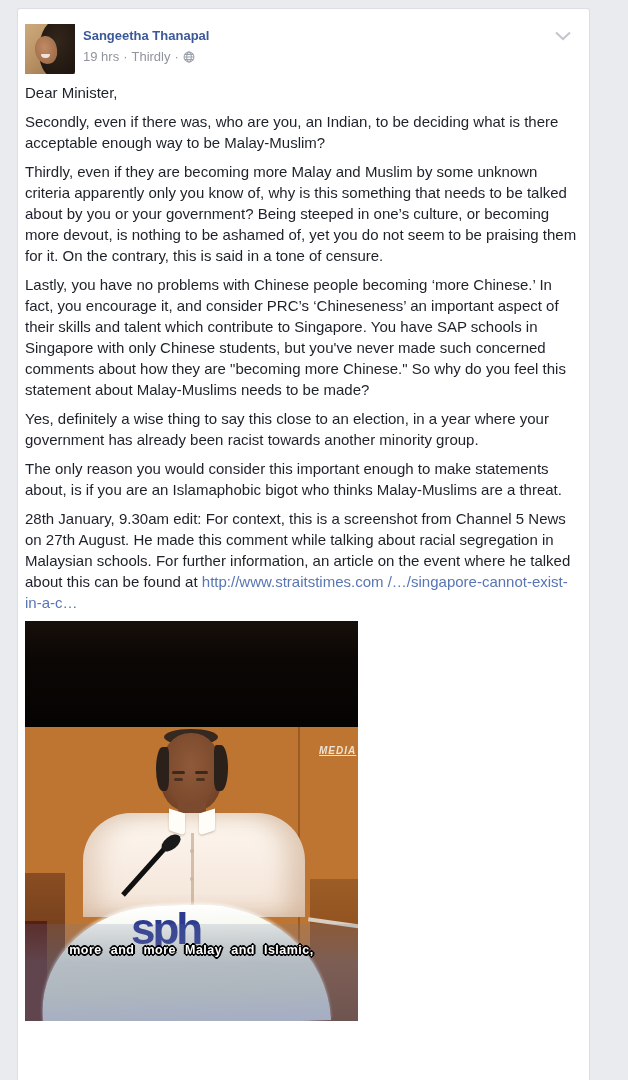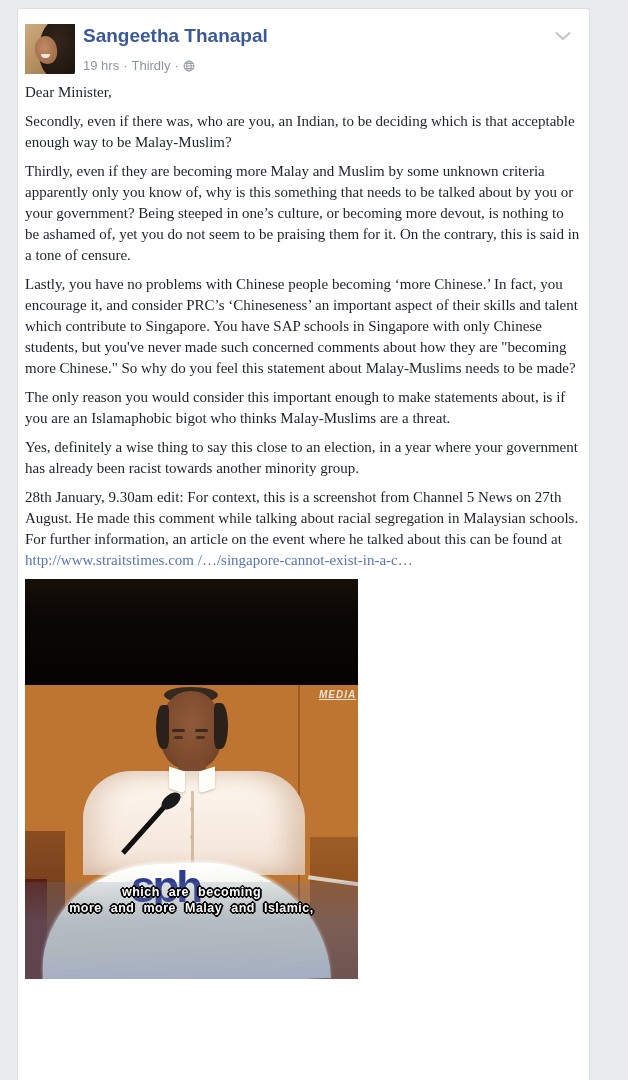--- a/index.html
+++ b/index.html
@@ -51,30 +51,30 @@
     transform: rotate(-8deg);
   }
   .av-smile {
     position: absolute; left: 16px; top: 30px;
     width: 9px; height: 4px;
     background: #f0e4da;
     border-radius: 0 0 6px 6px;
   }
   .header-meta { margin-left: 8px; padding-top: 2px; }
   .author-name {
-    font-size: 19px;
+    font-size: 13px;
     font-weight: bold;
     color: #3b5998;
     text-decoration: none;
     line-height: 19px;
     display: inline-block;
     cursor: pointer;
   }
   .meta-line {
-    margin-top: 12px;
+    margin-top: 4px;
     font-size: 13px;
     color: #90949c;
     display: flex;
     align-items: center;
     gap: 4px;
   }
   .meta-line a { color: #90949c; text-decoration: none; cursor: pointer; }
   .globe-icon { display: inline-block; width: 12px; height: 12px; margin-top: 1px; }
   .chevron-btn {
     position: absolute;
@@ -82,21 +82,21 @@
     width: 18px; height: 14px;
     cursor: pointer;
   }
   
   .post-body {
     padding: 2px 9px 0 7px;
     font-size: 15px;
     line-height: 21px;
     color: #1d2129;
   }
-  .post-body p { margin: 0 0 8px 0; font-family: Liberation Serif, serif; }
+  .post-body p { margin: 0 0 8px 0; }
   .post-body a.inline-link {
     color: #5875b4;
     text-decoration: none;
     cursor: pointer;
   }
   
   .post-photo {
     position: relative;
     margin: 5px 0 0 7px;
     width: 333px;
@@ -118,21 +118,21 @@
       linear-gradient(180deg, #c98239 0%, #c27834 45%, #ad networkscd 0, #a96a2c 100%);
     background-color:#bd7531;
     z-index: 1;
   }
   .wall-seam {
     position: absolute; left: 82%; top: 106px; bottom: 0; width: 2px;
     background: rgba(90,40,10,0.35);
     z-index: 2;
   }
   .watermark {
-    position: absolute; left: 294px; top: 110px;
+    position: absolute; left: 294px; top: 124px;
     font-size: 10px; font-style: italic; font-weight: bold;
     color: rgba(255,255,255,0.78);
     letter-spacing: 1px;
     z-index: 3;
     white-space: nowrap;
     text-decoration: underline;
   }
   
   .speaker { position: absolute; left: 0; top: 0; right: 0; bottom: 0; z-index: 4; }
   .sp-hair-top {
@@ -277,25 +277,25 @@
     </div>
     <div class="chevron-btn">
       <svg width="16" height="10" viewBox="0 0 16 10" fill="none" stroke="#c3c7cf" stroke-width="2.2">
         <polyline points="1,1.5 8,8 15,1.5"></polyline>
       </svg>
     </div>
   </div>
 
   <div class="post-body">
     <p>Dear Minister,</p>
-    <p>Secondly, even if there was, who are you, an Indian, to be deciding which is that acceptable enough way to be Malay-Muslim?</p>
+    <p>Secondly, even if there was, who are you, an Indian, to be deciding what is there acceptable enough way to be Malay-Muslim?</p>
     <p>Thirdly, even if they are becoming more Malay and Muslim by some unknown criteria apparently only you know of, why is this something that needs to be talked about by you or your government? Being steeped in one’s culture, or becoming more devout, is nothing to be ashamed of, yet you do not seem to be praising them for it. On the contrary, this is said in a tone of censure.</p>
     <p>Lastly, you have no problems with Chinese people becoming ‘more Chinese.’ In fact, you encourage it, and consider PRC’s ‘Chineseness’ an important aspect of their skills and talent which contribute to Singapore. You have SAP schools in Singapore with only Chinese students, but you've never made such concerned comments about how they are "becoming more Chinese." So why do you feel this statement about Malay-Muslims needs to be made?</p>
+    <p>Yes, definitely a wise thing to say this close to an election, in a year where your government has already been racist towards another minority group.</p>
     <p>The only reason you would consider this important enough to make statements about, is if you are an Islamaphobic bigot who thinks Malay-Muslims are a threat.</p>
-    <p>Yes, definitely a wise thing to say this close to an election, in a year where your government has already been racist towards another minority group.</p>
     <p><span>28th January, 9.30am edit: For context, this is a screenshot from Channel 5 News on 27th August. He made this comment while talking about racial segregation in Malaysian schools. For further information, an article on the event where he talked about this can be found at </span><a class="inline-link">http://www.straitstimes.com /…/singapore-cannot-exist-in-a-c…</a></p>
   </div>
 
   <div class="post-photo">
     <div class="tv-letterbox"></div>
     <div class="tv-wall"></div>
     <div class="wall-seam"></div>
     <div class="watermark">MEDIA</div>
 
     <div class="speaker">
@@ -324,17 +324,16 @@
       <ellipse cx="146" cy="222" rx="11" ry="6.5" fill="#1a1a1a" transform="rotate(-38 146 222)"></ellipse>
     </svg>
 
     <div class="wood-left"></div>
     <div class="corner-maroon"></div>
     <div class="wood-right"></div>
     <div class="wood-step"></div>
     <div class="podium"></div>
     <div class="podium-logo">sph</div>
     <div class="subtitle-band"></div>
-    <div class="subtitle line1">which are becoming</div>
     <div class="subtitle line2">more and more Malay and Islamic,</div>
   </div>
 
 </div>
 
 </body></html>

